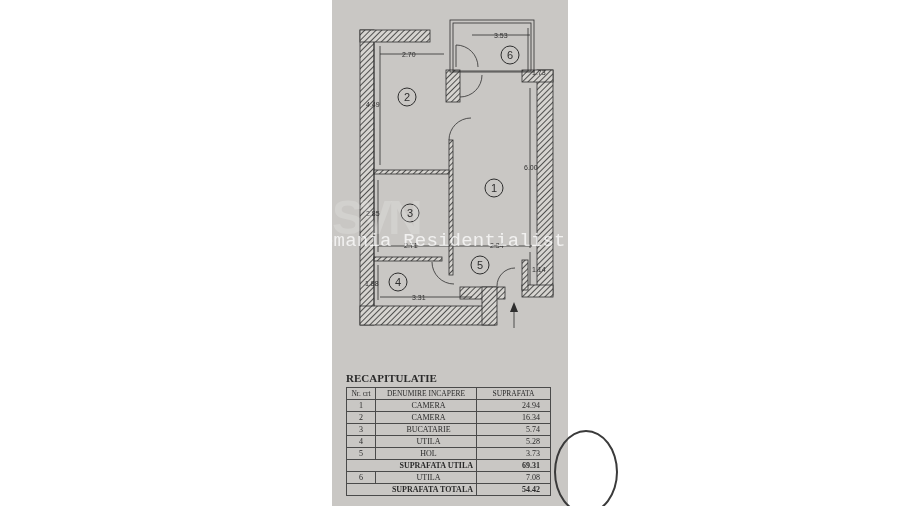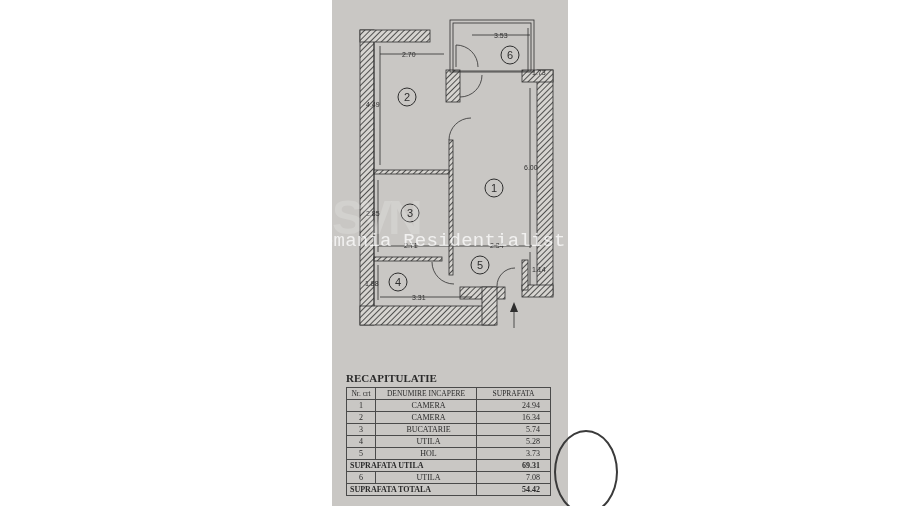--- a/index.html
+++ b/index.html
@@ -9,21 +9,21 @@
   .watermark{position:absolute;left:-10px;top:230px;width:270px;font-family:Liberation Mono, monospace;font-size:19px;color:rgba(255,255,255,0.75);white-space:nowrap;letter-spacing:0.2px;}
   .wm-logo{position:absolute;left:0;top:190px;font-size:48px;font-weight:bold;color:rgba(255,255,255,0.18);letter-spacing:-4px;font-family:"Liberation Sans",sans-serif;}
   .recap{position:absolute;left:14px;top:372px;width:210px;font-family:"Liberation Serif",serif;color:#2a2a2a;}
   .recap-title{text-align:left;font-size:11px;font-weight:bold;margin-bottom:3px;}
   table{border-collapse:collapse;width:205px;font-size:8px;}
   td,th{border:1px solid #4a4a4a;padding:0 3px;height:11px;line-height:11px;font-weight:normal;text-align:center;}
   th{text-align:center;font-size:7.5px;}
   td.nr{text-align:center;width:22px;}
   td.name{padding-left:8px;}
   td.val{text-align:right;padding-right:10px;width:60px;}
-  tr.sum td{font-weight:bold;text-align:left;}
+  tr.sum td{font-weight:bold;text-align:right;}
   tr.sum td.val{text-align:right;}
   .stamp{position:absolute;left:222px;top:430px;width:60px;height:80px;border:2px solid #3a3a3a;border-radius:50%;}
 </style>
 </head>
 <body>
 
 <div class="sheet">
   <svg width="236" height="370" viewBox="0 0 236 370">
     <defs>
       <pattern id="hatch" patternUnits="userSpaceOnUse" width="4" height="4" patternTransform="rotate(45)">

